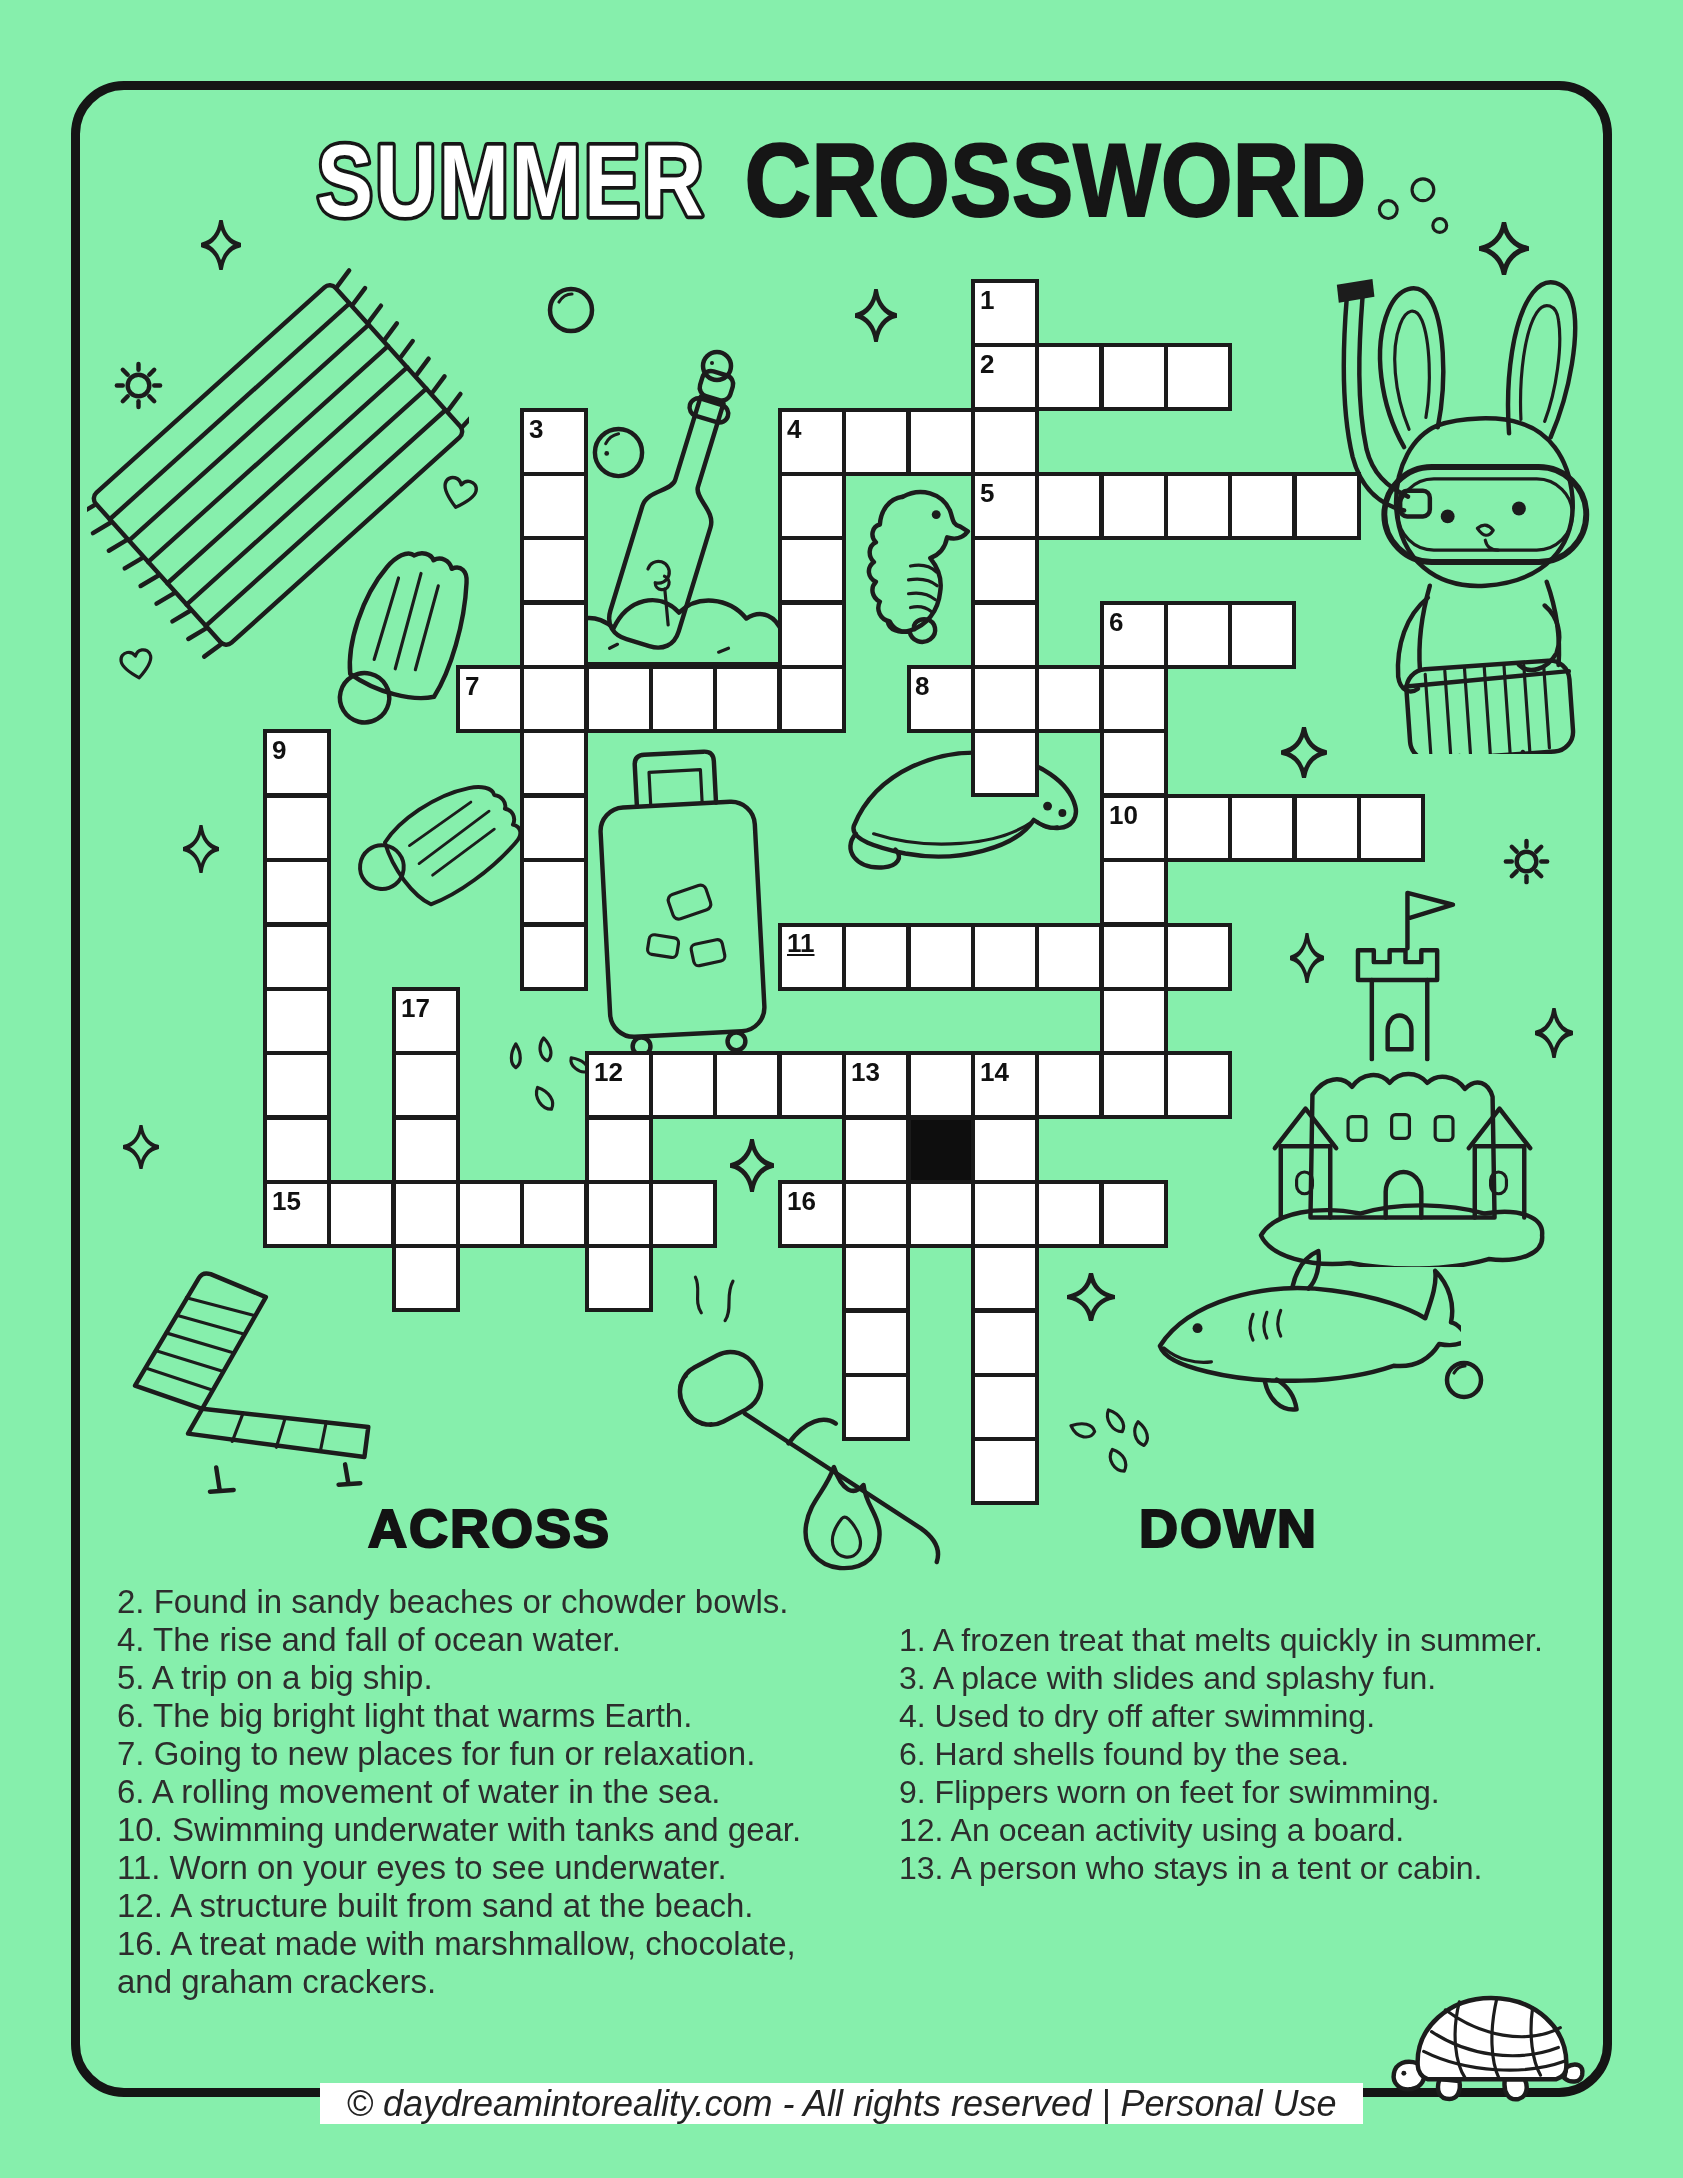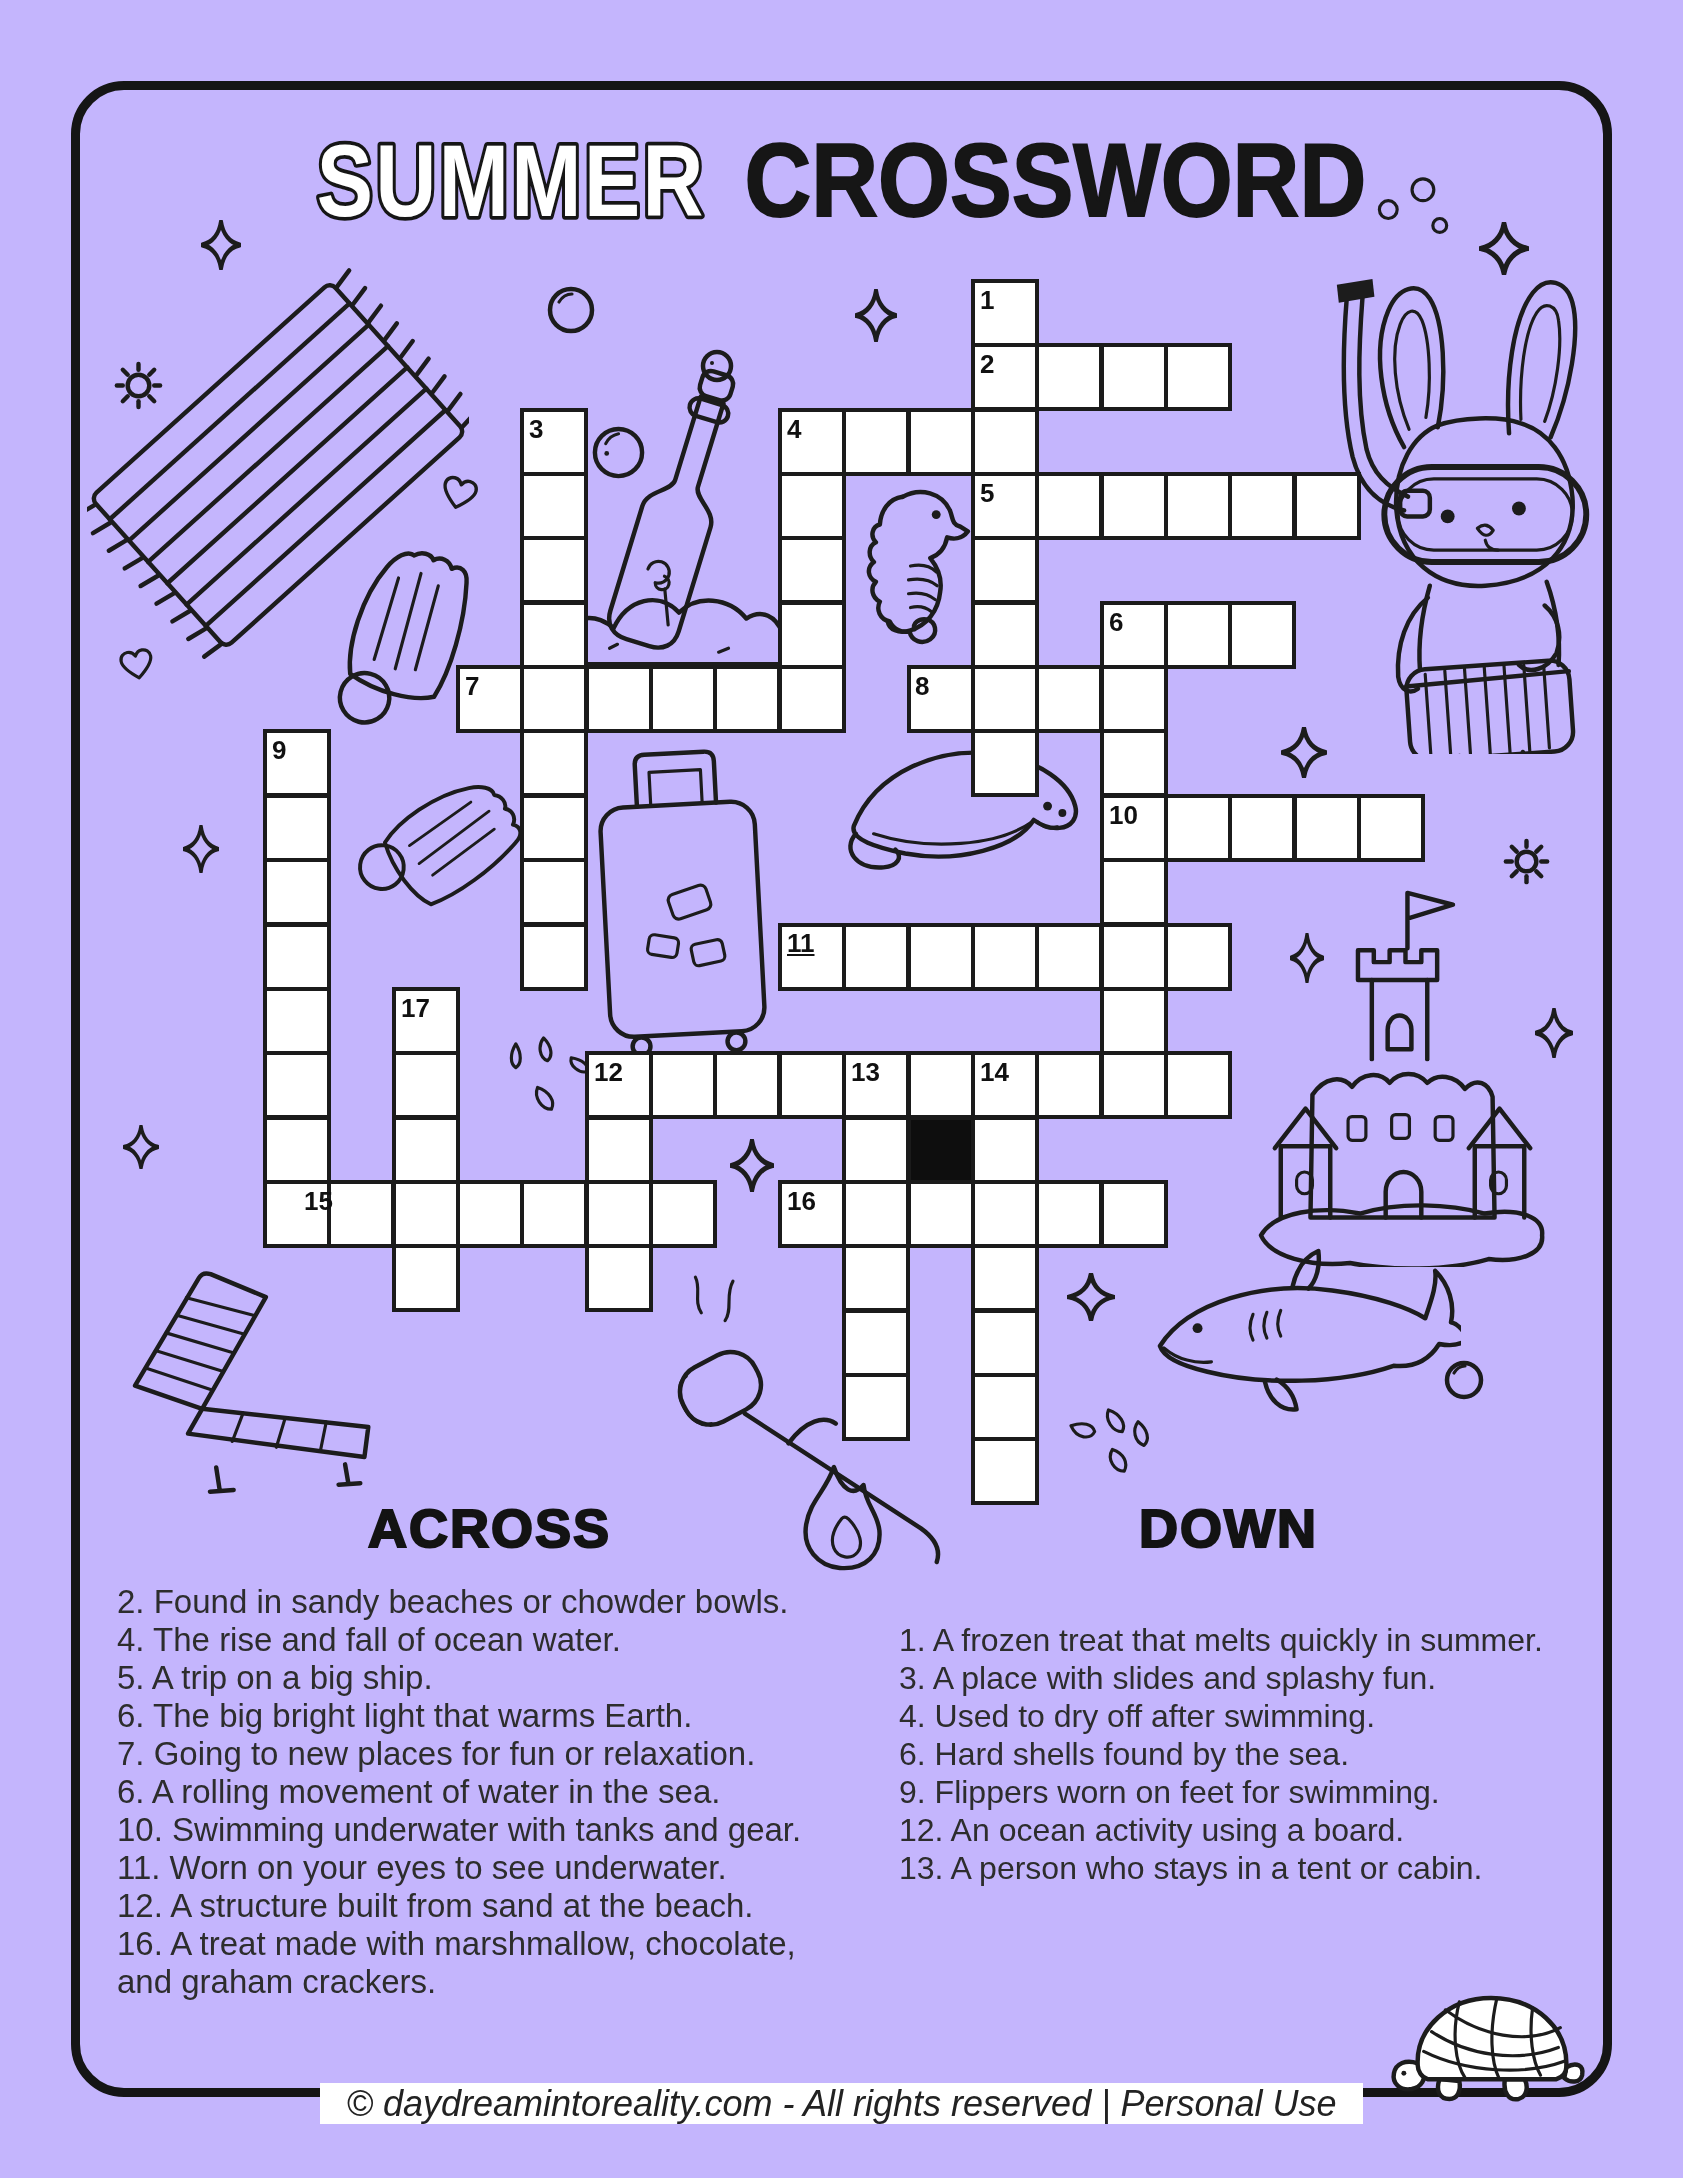--- a/index.html
+++ b/index.html
@@ -1,16 +1,16 @@
 <!DOCTYPE html>
 <html><head>
 <meta charset="utf-8">
 <style>
   html,body{margin:0;padding:0;width:1683px;height:2178px;overflow:hidden;background:#fff;}
-  .page{position:relative;width:1683px;height:2178px;background:#c4b5fd;font-family:"Liberation Sans",sans-serif;color:#1b1b1b;}
+  .page{position:relative;width:1683px;height:2178px;background:#86efac;font-family:"Liberation Sans",sans-serif;color:#1b1b1b;}
   .frame{position:absolute;left:71px;top:81px;width:1523px;height:1998px;border:9px solid #151515;border-radius:53px;z-index:1;}
   .title-svg{position:absolute;left:0;top:0;z-index:4;}
   .deco{position:absolute;z-index:2;}
   .deco path,.deco rect,.deco circle,.deco line,.deco ellipse{stroke:#1c1c1c;stroke-width:4.5;fill:none;stroke-linecap:round;stroke-linejoin:round;}
   .deco .fill{fill:#1c1c1c;stroke:none;}
   .deco .wf{fill:#ffffff;}
   .deco .thin{stroke-width:3.2;}
   #grid{position:absolute;z-index:5;}
   .cell{position:absolute;width:60px;height:60px;border:4px solid #1b1b1b;background:#fff;}
   .cell.black{background:#0e0e0e;}
@@ -461,21 +461,21 @@
       <span class="cellnum" style="left: 715px; top: 197px;">5</span>
       <span class="cellnum" style="left: 844px; top: 326px;">6</span>
       <span class="cellnum" style="left: 200px; top: 390px;">7</span>
       <span class="cellnum" style="left: 650px; top: 390px;">8</span>
       <span class="cellnum" style="left: 7px; top: 454px;">9</span>
       <span class="cellnum" style="left: 844px; top: 519px;">10</span>
       <span class="cellnum" style="left: 522px; top: 647px; text-decoration: underline;">11</span>
       <span class="cellnum" style="left: 329px; top: 776px;">12</span>
       <span class="cellnum" style="left: 586px; top: 776px;">13</span>
       <span class="cellnum" style="left: 715px; top: 776px;">14</span>
-      <span class="cellnum" style="left: 7px; top: 905px; margin-left: 32px;">15</span>
+      <span class="cellnum" style="left: 7px; top: 905px;">15</span>
       <span class="cellnum" style="left: 522px; top: 905px;">16</span>
       <span class="cellnum" style="left: 136px; top: 712px;">17</span>
     </div>
 
   <div class="heading" style="left:368px;top:1497px">ACROSS</div>
   <div class="heading" style="left:1139px;top:1497px">DOWN</div>
   <div class="clues" id="across-list">
       <div class="clue">2. Found in sandy beaches or chowder bowls.</div>
       <div class="clue">4. The rise and fall of ocean water.</div>
       <div class="clue">5. A trip on a big ship.</div>

